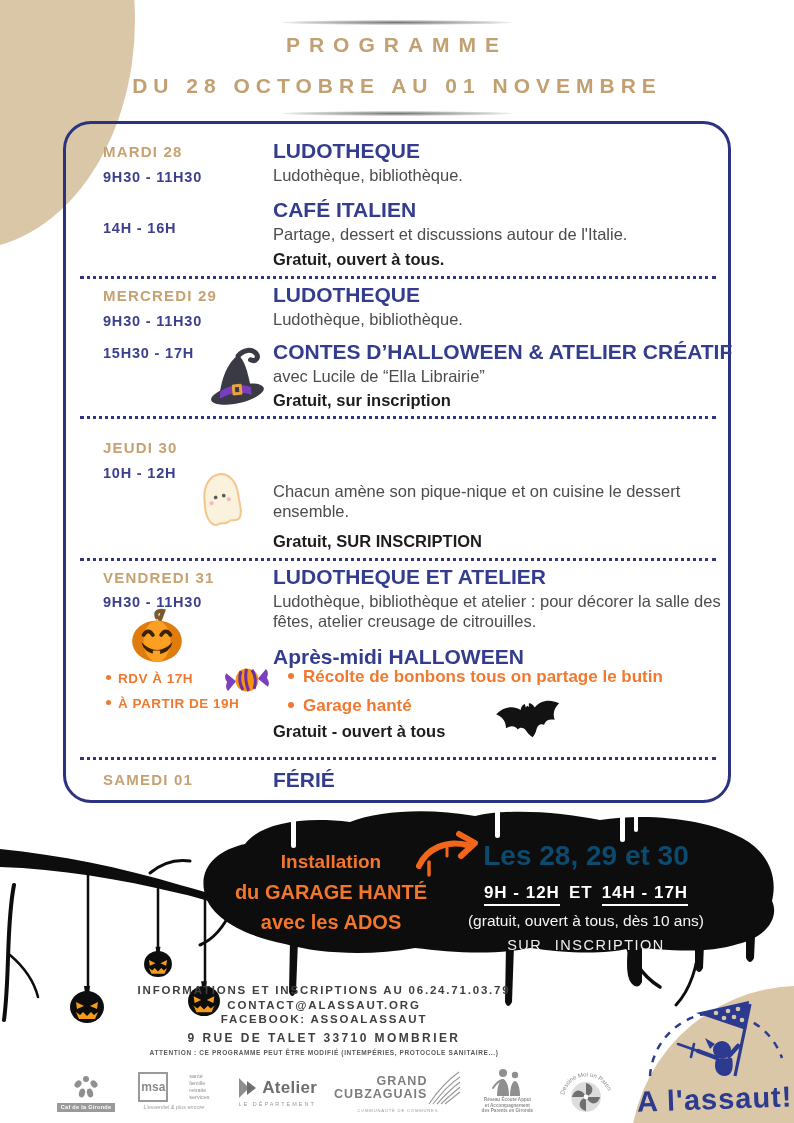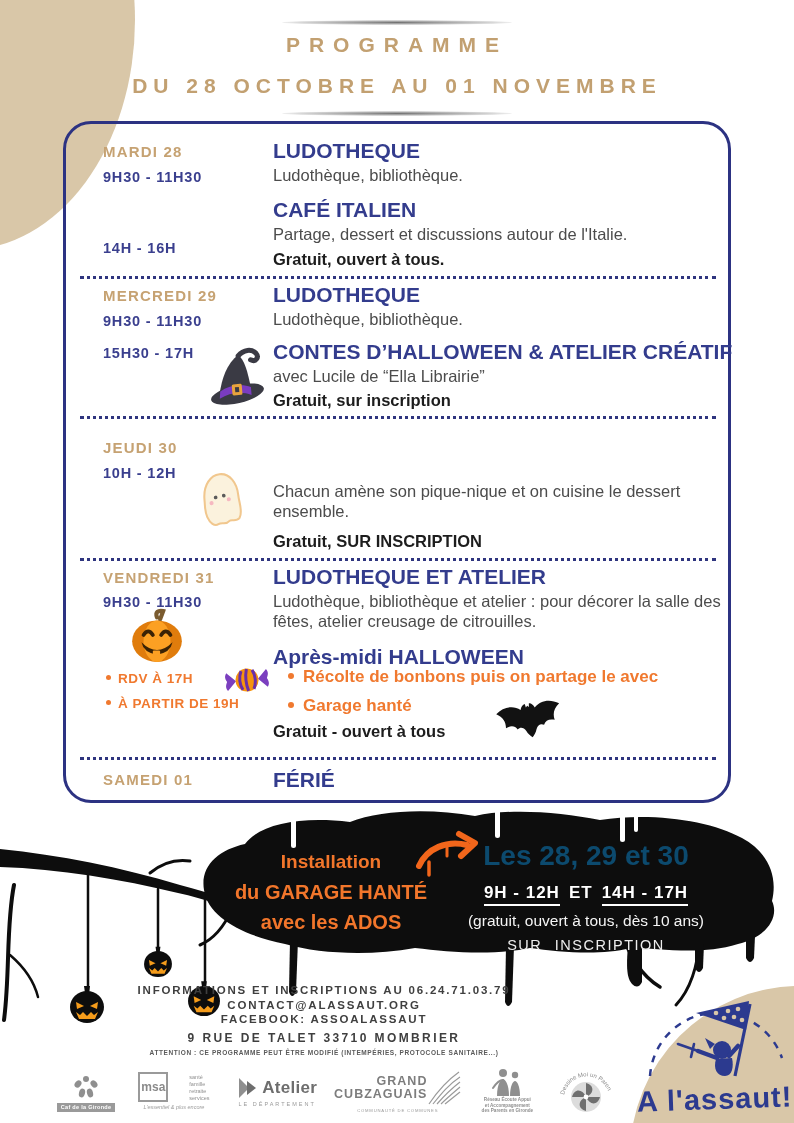--- a/index.html
+++ b/index.html
@@ -82,21 +82,21 @@
   .f-fb   { top:1013px; font-size:11.5px; font-weight:bold; letter-spacing:1.8px; }
   .f-addr { top:1031px; font-size:12px; font-weight:bold; letter-spacing:2.4px; }
   .f-warn { top:1049px; font-size:6.5px; font-weight:bold; letter-spacing:.6px; color:#5a5a5a; }
 
   
   .logos { position:absolute; left:56px; top:1060px; width:560px; height:62px; display:flex; align-items:center; gap:14px; }
   .plogo { display:flex; flex-direction:column; align-items:center; justify-content:center; color:#8a8a8a; }
   .caf-wrap { width:66px; }
   .caf-band { margin-top:2px; background:#9a9a9a; color:#ffffff; font-size:5.5px; font-weight:bold; padding:1.5px 4px; letter-spacing:.3px; }
   .msa-wrap { width:96px; }
-  .msa-row { display:flex; align-items:flex-end; gap:21px; }
+  .msa-row { display:flex; align-items:center; gap:21px; }
   .msa-sq { width:30px; height:30px; border:2.5px solid #9a9a9a; display:flex; align-items:center; justify-content:center; font-weight:bold; font-size:12px; color:#8a8a8a; }
   .msa-lines { font-size:5.5px; line-height:7px; color:#8f8f8f; text-align:left; }
   .msa-tag { margin-top:2px; font-size:5.5px; color:#9a9a9a; font-style:italic; }
   .gironde-wrap { width:100px; }
   .gironde-row { display:flex; align-items:center; gap:3px; }
   .gironde-name { font-size:17px; color:#6e6e6e; font-weight:bold; letter-spacing:.3px; }
   .gironde-sub { font-size:5.5px; letter-spacing:2px; color:#9a9a9a; margin-top:1px; }
   .cubz-wrap { width:122px; }
   .cubz-row { display:flex; align-items:center; }
   .cubz-name { font-size:12.5px; letter-spacing:1px; color:#7d7d7d; line-height:13px; text-align:right; font-weight:bold;}
@@ -120,21 +120,21 @@
   <div class="hdr hdr2">DU 28 OCTOBRE AU 01 NOVEMBRE</div>
   <div class="shadow-line" style="top:111px"></div>
 
   <div class="box">
 
     <div class="day" style="top:19px">MARDI 28</div>
     <div class="time" style="top:45px">9H30 - 11H30</div>
     <div class="etitle" style="top:15px">LUDOTHEQUE</div>
     <div class="edesc" style="top:42px">Ludothèque, bibliothèque.</div>
     <div class="etitle" style="top:74px">CAFÉ ITALIEN</div>
-    <div class="time" style="top:116px">14H - 16H</div>
+    <div class="time" style="top:96px">14H - 16H</div>
     <div class="edesc" style="top:101px">Partage, dessert et discussions autour de l'Italie.</div>
     <div class="enote" style="top:126px">Gratuit, ouvert à tous.</div>
 
     <div class="dotline" style="top:152px"></div>
 
     <div class="day" style="top:163px">MERCREDI 29</div>
     <div class="time" style="top:189px">9H30 - 11H30</div>
     <div class="etitle" style="top:159px">LUDOTHEQUE</div>
     <div class="edesc" style="top:186px">Ludothèque, bibliothèque.</div>
     <div class="time" style="top:221px">15H30 - 17H</div>
@@ -189,21 +189,21 @@
 
     <svg class="icon" style="left:157px; top:538px; transform:rotate(-6deg)" width="48" height="36" viewBox="0 0 48 34">
       <path d="M13 17 L4 8 C2 11 2 13 4 17 C2 21 2 23 4 26 Z" fill="#7b3fbf"></path>
       <path d="M35 17 L44 8 C46 11 46 13 44 17 C46 21 46 23 44 26 Z" fill="#7b3fbf"></path>
       <circle cx="24" cy="17" r="11.5" fill="#f6940e"></circle>
       <path d="M19 7.5 C16 13 16 21 19 26.5" stroke="#6b2fa8" stroke-width="3" fill="none"></path>
       <path d="M24.5 6 C22.5 13 22.5 21 24.5 28" stroke="#6b2fa8" stroke-width="3" fill="none"></path>
       <path d="M30 7.5 C33 13 33 21 30 26.5" stroke="#6b2fa8" stroke-width="3" fill="none"></path>
     </svg>
 
-    <div class="orange-bullet" style="top:543px"><span class="dot"></span><span>Récolte de bonbons puis on partage le avec</span></div>
+    <div class="orange-bullet" style="top:543px"><span class="dot"></span><span>Récolte de bonbons tous on partage le butin</span></div>
     <div class="orange-bullet" style="top:572px"><span class="dot"></span><span>Garage hanté</span></div>
 
     <svg class="icon" style="left:430px; top:575px; transform:rotate(-10deg)" width="68" height="46" viewBox="0 0 66 42">
       <path d="M2 8 C10 2 20 2 26 8 C27 5 29 3 31 3 L31.5 6.5 L33 5 L34.5 6.5 L35 3 C37 3 39 5 40 8 C46 2 56 2 64 8 C58 12 56 17 57 23 C52 21 48 22 46 26 C43 24 40 25 38 29 C37 32 35 34 33 36 C31 34 29 32 28 29 C26 25 23 24 20 26 C18 22 14 21 9 23 C10 17 8 12 2 8 Z" fill="#121212"></path>
     </svg>
 
     <div class="enote" style="top:598px">Gratuit - ouvert à tous</div>
 
     <div class="dotline" style="top:633px"></div>
 

